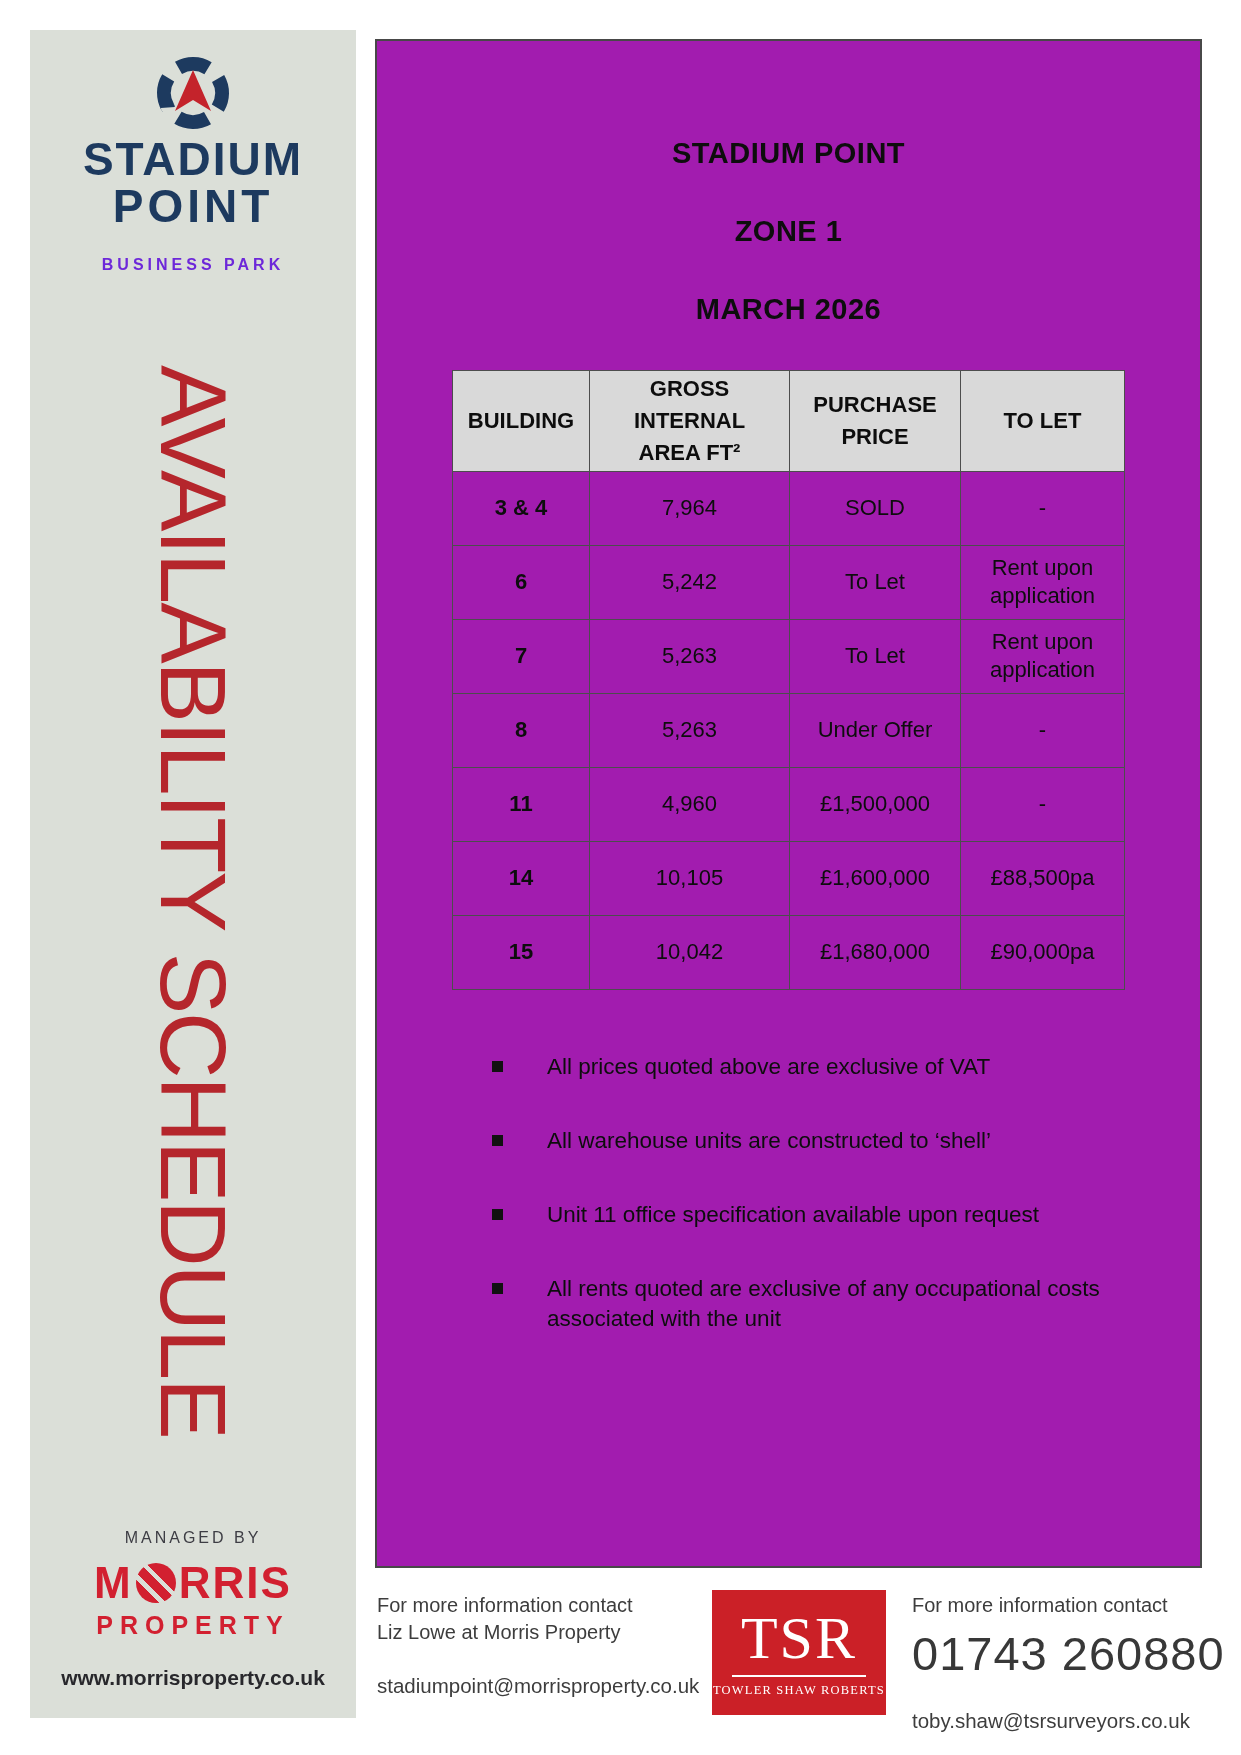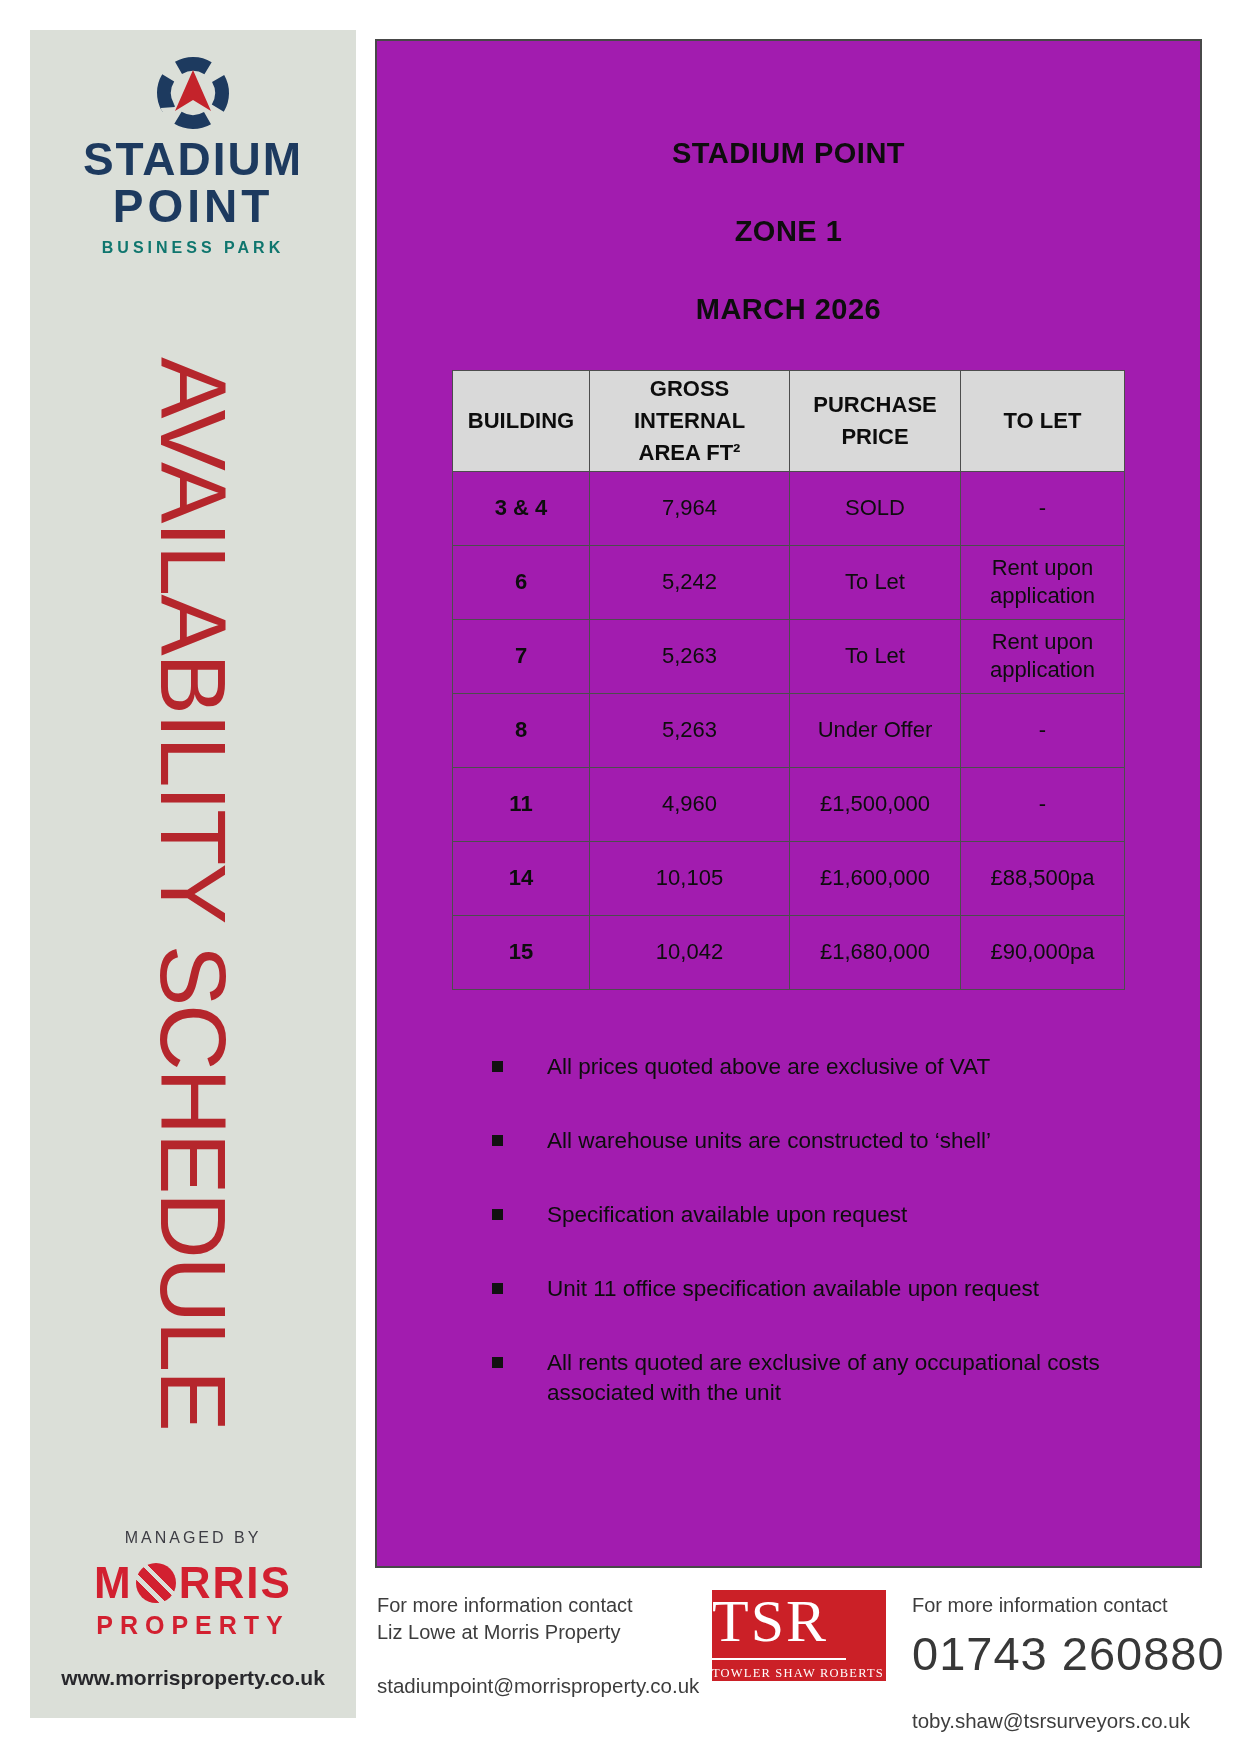--- a/index.html
+++ b/index.html
@@ -10,21 +10,21 @@
   }
   
   .sidebar{
     position:absolute;left:30px;top:30px;width:326px;height:1688px;
     background:#dbdfd8;display:flex;flex-direction:column;align-items:center;
   }
   .logo-block{margin-top:24px;text-align:center;}
   .compass{display:block;margin:0 auto 4px;}
   .brand-line1{color:#1d3a5f;font-size:46px;font-weight:bold;letter-spacing:2px;line-height:1.02;}
   .brand-line2{color:#1d3a5f;font-size:46px;font-weight:bold;letter-spacing:4px;line-height:1.02;}
-  .brand-sub{color:#0f766e;font-size:16px;font-weight:bold;letter-spacing:4px;margin-top:9px;}
+  .brand-sub{color:#6d28d9;font-size:16px;font-weight:bold;letter-spacing:4px;margin-top:26px;}
   .vertical-wrap{flex:1;width:100%;display:flex;align-items:center;justify-content:center;overflow:hidden;}
   .vertical-text{
     writing-mode:vertical-rl;text-orientation:mixed;
     font-size:92px;color:#b5262c;line-height:1;letter-spacing:-2px;white-space:nowrap;
   }
   .managed-by{font-size:16px;letter-spacing:3px;color:#3d3d44;margin-bottom:14px;}
   .morris-title{
     color:#d22030;font-size:44px;font-weight:bold;letter-spacing:2px;
     display:flex;align-items:center;line-height:1;
   }
@@ -60,22 +60,22 @@
   .bullet-item{position:relative;padding-left:55px;margin-bottom:44px;font-size:22.5px;line-height:30px;color:#0d0d0d;}
   .bullet-icon{position:absolute;left:0;top:9px;width:11px;height:11px;background:#111;}
   
   .contact{position:absolute;width:330px;}
   .contact-left{left:377px;top:1592px;}
   .contact-right{left:912px;top:1592px;}
   .contact-label{font-size:20px;color:#3d3d3d;line-height:27px;}
   .contact-phone{font-size:47px;color:#383838;letter-spacing:1px;margin-top:7px;white-space:nowrap;}
   .contact-email{font-size:20.5px;color:#3d3d3d;margin-top:28px;text-decoration:none;display:inline-block;white-space:nowrap;}
   .tsr-logo{
-    position:absolute;left:712px;top:1590px;width:174px;height:91px;background:#cb2027;
-    display:flex;flex-direction:column;justify-content:center;
+    position:absolute;left:712px;top:1590px;width:174px;height:125px;background:#cb2027;
+    display:flex;flex-direction:column;align-items:center;justify-content:center;
     font-family:"Liberation Serif","DejaVu Serif",serif;color:#fff;
   }
   .tsr-letters{font-size:60px;line-height:1;letter-spacing:2px;}
   .tsr-rule{width:134px;height:2px;background:#fff;margin:7px 0 6px;}
   .tsr-sub{font-size:12.5px;letter-spacing:1.2px;white-space:nowrap;}
 </style>
 </head>
 <body>
 
 <div class="sidebar">
@@ -180,24 +180,20 @@
     <li class="bullet-item">
       <span class="bullet-icon"></span>
       <span>All prices quoted above are exclusive of VAT</span>
     </li>
     <li class="bullet-item">
       <span class="bullet-icon"></span>
       <span>All warehouse units are constructed to ‘shell’</span>
     </li>
     <li class="bullet-item">
       <span class="bullet-icon"></span>
-      <span>Specification available upon request</span>
-    </li>
-    <li class="bullet-item">
-      <span class="bullet-icon"></span>
       <span>Unit 11 office specification available upon request</span>
     </li>
     <li class="bullet-item">
       <span class="bullet-icon"></span>
       <span>All rents quoted are exclusive of any occupational costs associated with the unit</span>
     </li>
   </ul>
 </div>
 
 <div class="contact contact-left">

